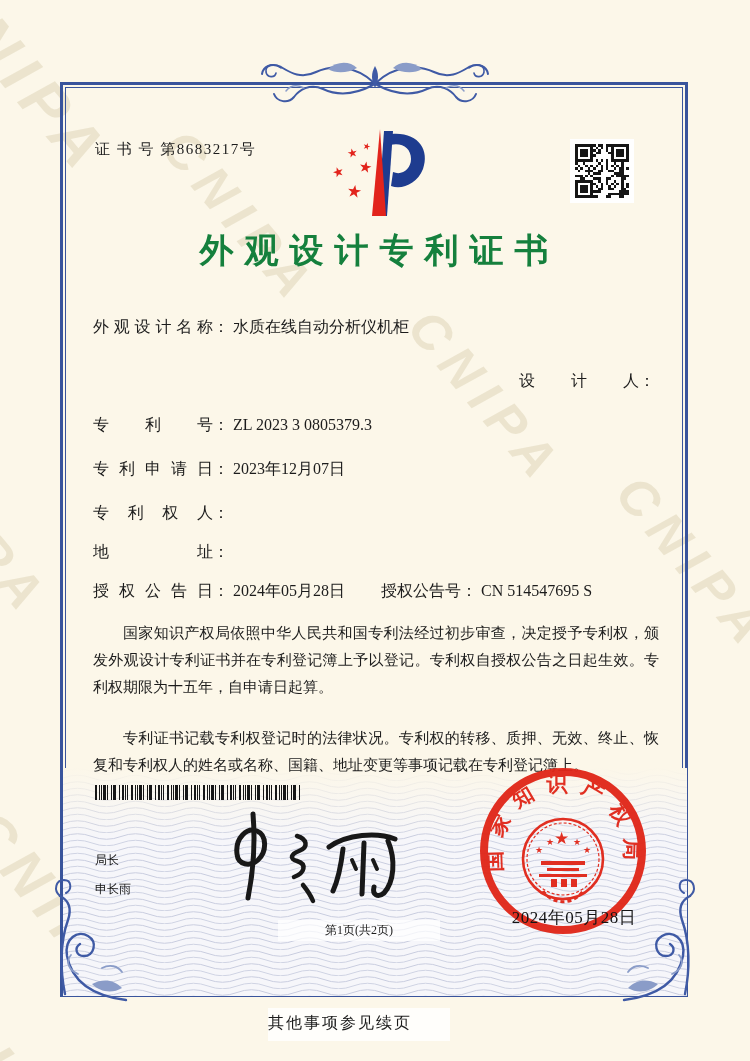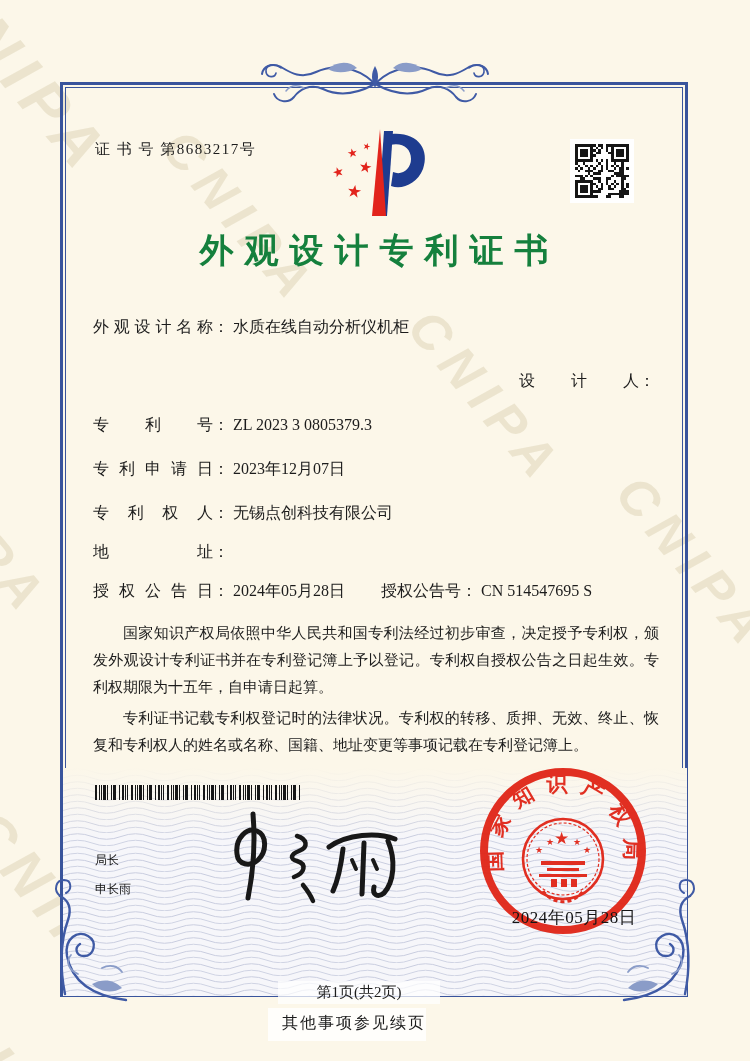--- a/index.html
+++ b/index.html
@@ -75,21 +75,21 @@
     display:inline-block; width:120px; flex:0 0 120px;
     text-align:justify; text-align-last:justify;
   }
   .fcolon { flex:0 0 auto; padding-right:4px; }
   .fvalue { flex:1 1 auto; max-width:445px; }
   .g54{margin-top:29px;justify-content:flex-end;} .g44{margin-top:19px;} .g39{margin-top:14px;} .g48{margin-top:14px;}
   .pair2 { display:flex; margin-left:36px; }
   
   .paras { position:absolute; left:93px; top:620px; width:566px; z-index:4; font-size:15px; line-height:27px; }
   .paras p { text-indent:2em; text-align:justify; }
-  .paras p + p { margin-top:4px; }
+  .paras p + p { margin-top:24px; }
   
   .barcode {
     position:absolute; left:95px; top:785px; width:205px; height:15px; z-index:4;
     background:
       repeating-linear-gradient(90deg,#161616 0 1px,transparent 1px 4px),
       repeating-linear-gradient(90deg,#161616 0 2px,transparent 2px 9px),
       repeating-linear-gradient(90deg,#161616 0 1px,transparent 1px 6px);
   }
   
   .sig-labels {
@@ -99,27 +99,27 @@
   }
   .sig-hand { position:absolute; left:225px; top:808px; width:180px; height:96px; z-index:4; }
   
   .seal { position:absolute; left:477px; top:765px; width:172px; height:172px; z-index:5; opacity:.95; }
   .seal-date {
     position:absolute; left:498px; top:906px; width:152px; z-index:6;
     text-align:center; font-size:17px; color:#151515; letter-spacing:.5px;
   }
   
   .page-no {
-    position:absolute; left:278px; top:981px; width:162px; z-index:4;
-    text-align:center; font-size:15px;
+    position:absolute; left:278px; top:920px; width:162px; z-index:4;
+    text-align:center; font-size:12px;
     background:rgba(255,255,255,.72); padding:2px 0;
   }
   .footer-note {
-    position:absolute; left:268px; top:1008px; width:158px; z-index:4;
-    text-align:right; font-size:16px; letter-spacing:2px;
+    position:absolute; left:268px; top:1008px; width:182px; z-index:4;
+    text-align:left; font-size:16px; letter-spacing:2px;
     background:#fffefb; padding:5px 0 7px;
   }
 </style>
 </head>
 <body>
 
 <div class="wm" style="left:-28px;top:-40px;font-size:62px;">CNIPA</div>
 <div class="wm" style="left:196px;top:118px;font-size:52px;">CNIPA</div>
 <div class="wm" style="left:442px;top:298px;font-size:52px;">CNIPA</div>
 <div class="wm" style="left:-72px;top:430px;font-size:52px;">CNIPA</div>
@@ -660,21 +660,20 @@
     <span class="fvalue">ZL 2023 3 0805379.3</span>
   </div>
   <div class="frow g44">
     <span class="flabel">专利申请日</span>
       <span class="fcolon">：</span>
     <span class="fvalue">2023年12月07日</span>
   </div>
   <div class="frow g44">
     <span class="flabel">专利权人</span>
       <span class="fcolon">：</span>
-    <span class="fvalue">无锡点创科技有限公司</span>
   </div>
   <div class="frow g39">
     <span class="flabel">地址</span>
       <span class="fcolon">：</span>
   </div>
   <div class="frow g48">
     <span class="flabel">授权公告日</span>
       <span class="fcolon">：</span>
     <span style="flex:0 0 auto;">2024年05月28日</span>
     <span class="pair2">

